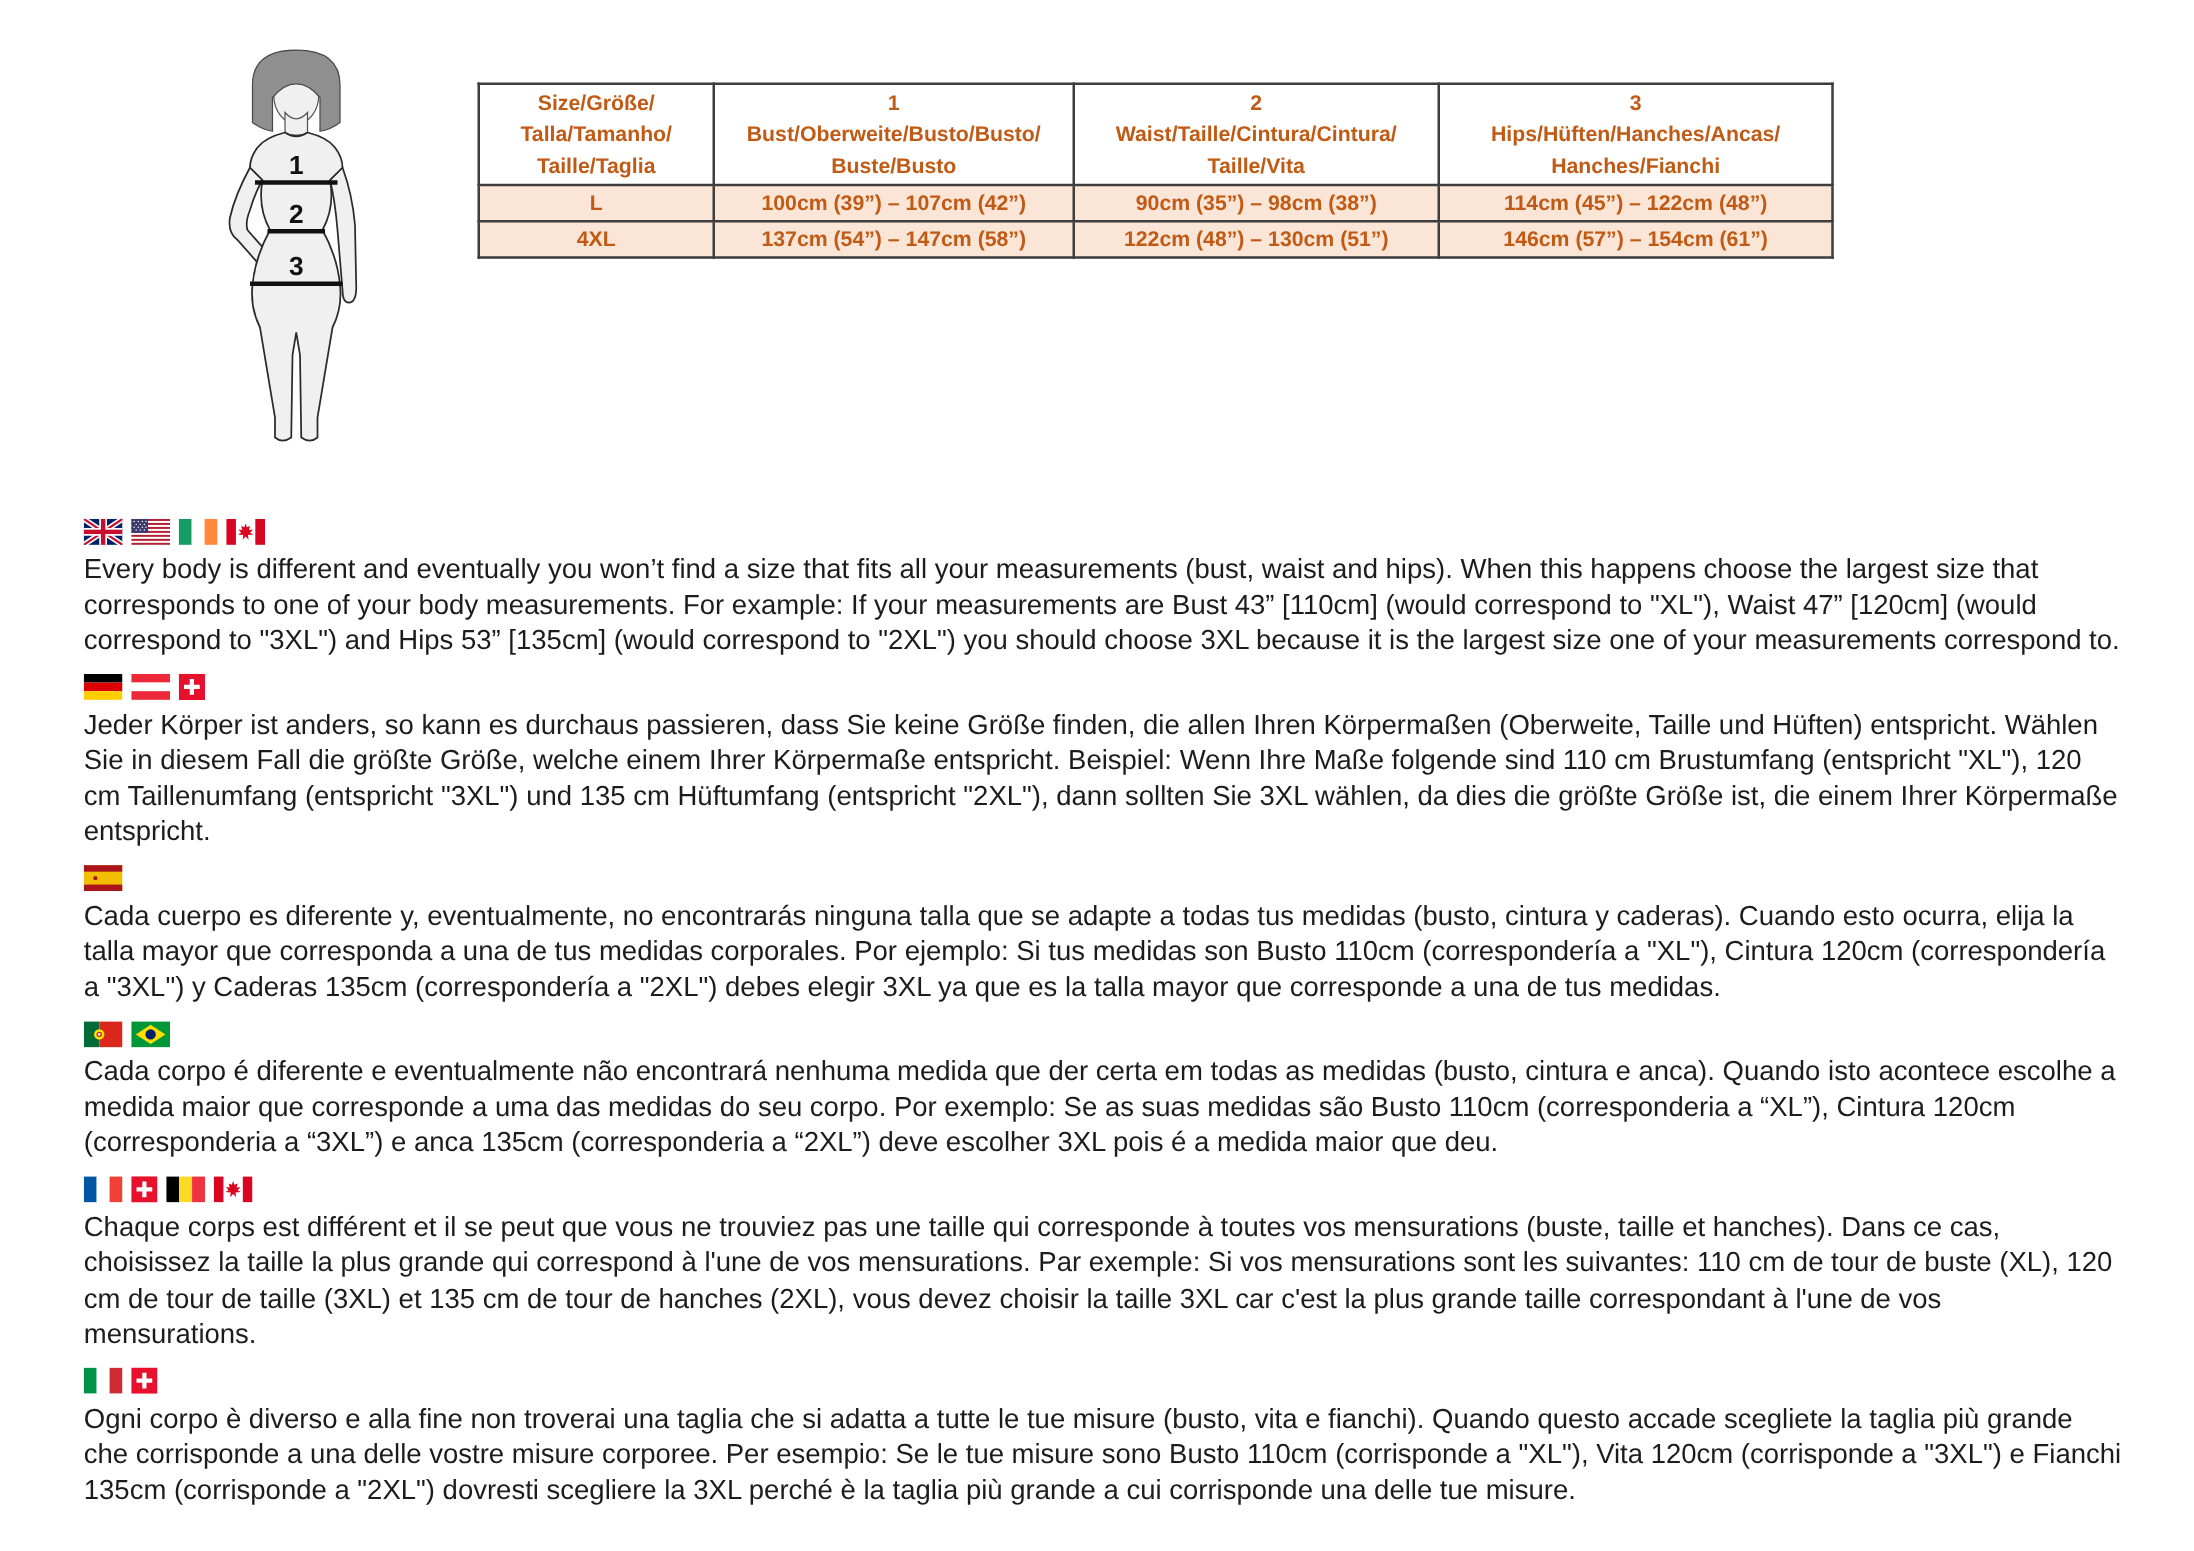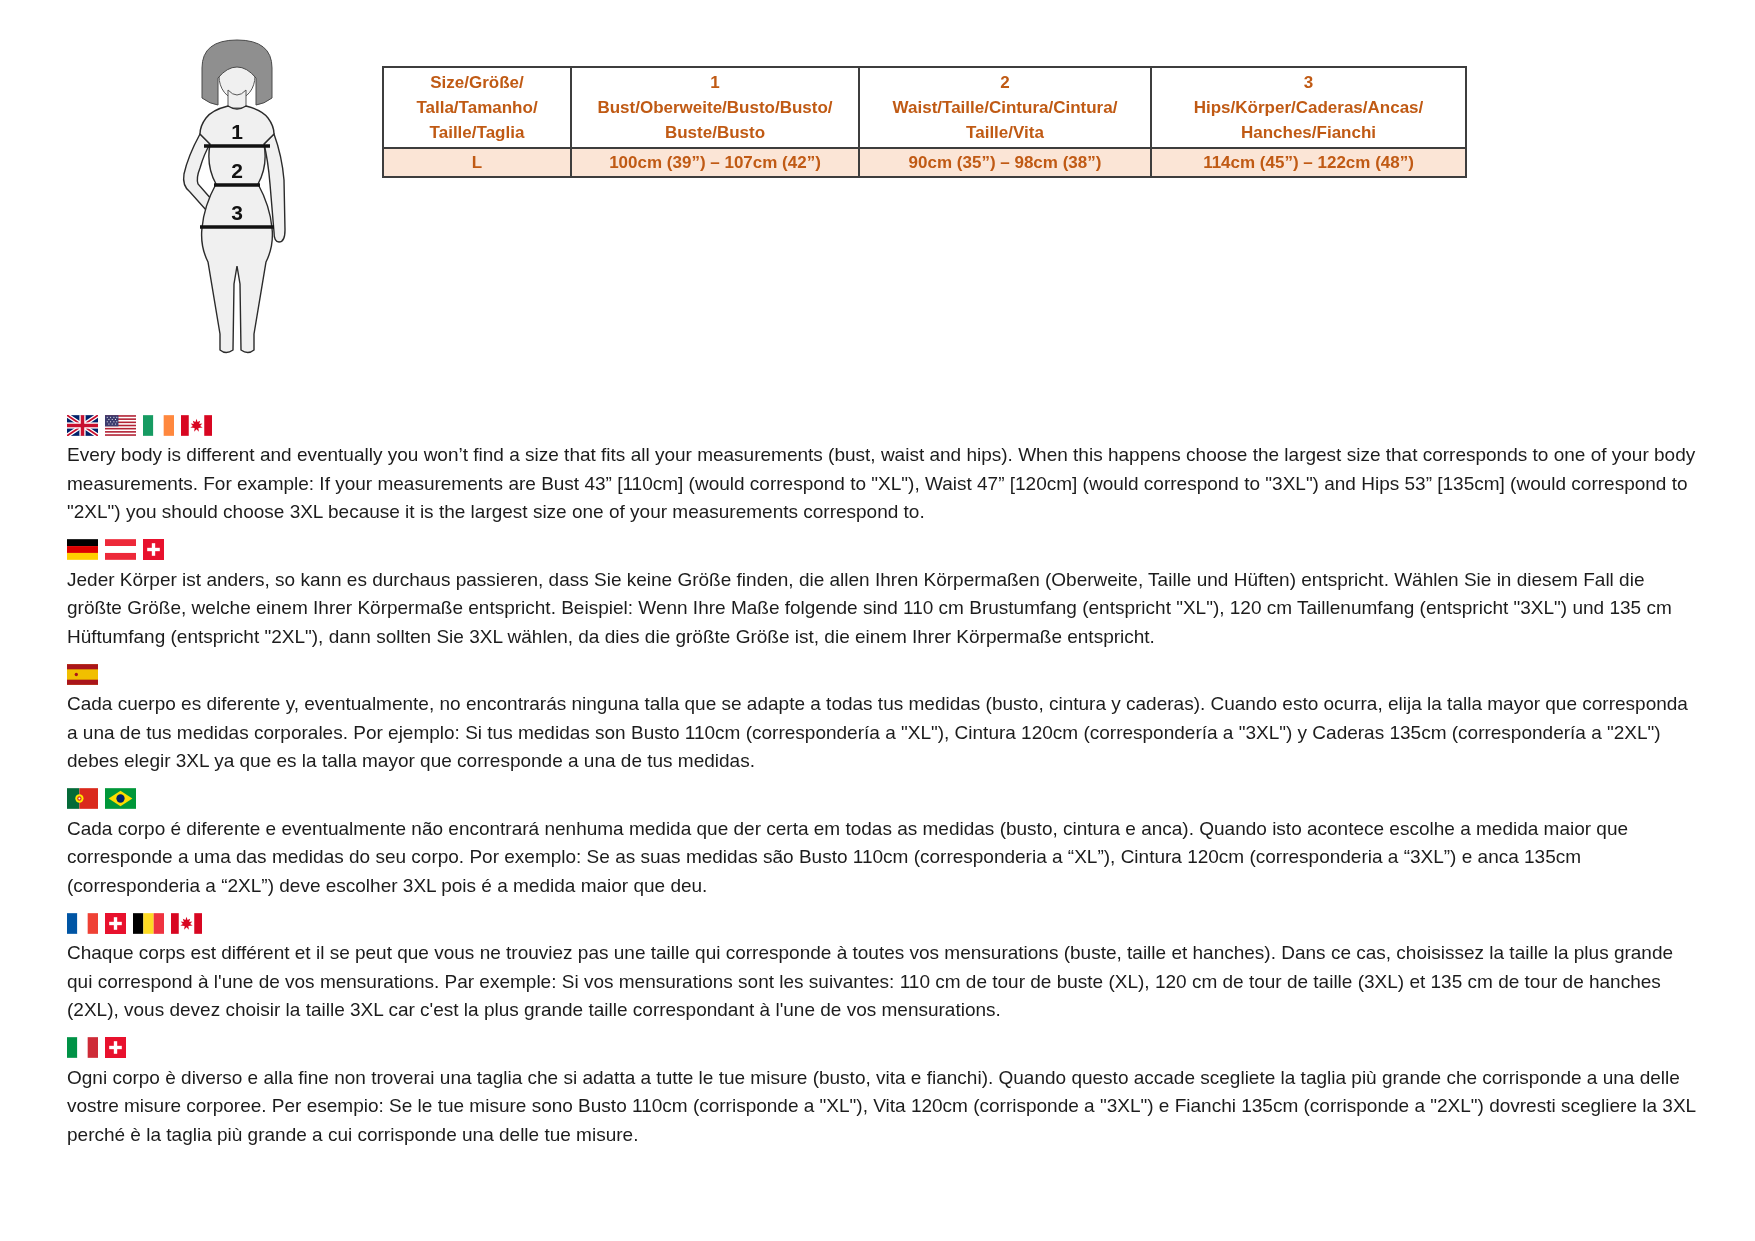--- a/index.html
+++ b/index.html
@@ -49,21 +49,21 @@
   .sections{
     padding:46px 58px 0 67px;
     width:1755px;
   }
   .lang-section{ margin-bottom:12px; }
   .flag-row{ height:22px; margin-bottom:5px; display:flex; align-items:center; gap:7px; }
   .flag{ display:inline-block; width:31px; height:21px; line-height:0; }
   .flag.square{ width:21px; }
   .flag svg{ width:100%; height:100%; display:block; }
   .lang-text{
-    font-size:19px; line-height:28.5px; color:#1c1c1c;
+    font-size:22px; line-height:28.5px; color:#1c1c1c;
     max-width:1630px;
   }
 </style>
 </head>
 <body>
 
 <div class="header-area">
 
   <svg class="figure" width="190" height="330" viewBox="0 0 190 330" xmlns="http://www.w3.org/2000/svg">
 
@@ -109,31 +109,37 @@
           <span class="hline">Bust/Oberweite/Busto/Busto/</span>
           <span class="hline">Buste/Busto</span>
         </th>
         <th>
           <span class="hline">2</span>
           <span class="hline">Waist/Taille/Cintura/Cintura/</span>
           <span class="hline">Taille/Vita</span>
         </th>
         <th>
           <span class="hline">3</span>
-          <span class="hline">Hips/Körper/Caderas/Ancas/</span>
+          <span class="hline">Hips/Hüften/Hanches/Ancas/</span>
           <span class="hline">Hanches/Fianchi</span>
         </th>
       </tr>
     </thead>
     <tbody id="size-table-body">
         <tr class="shaded">
           <td class="size-col">L</td>
           <td>100cm (39”) – 107cm (42”)</td>
           <td>90cm (35”) – 98cm (38”)</td>
           <td>114cm (45”) – 122cm (48”)</td>
+        </tr>
+        <tr class="shaded">
+          <td class="size-col">4XL</td>
+          <td>137cm (54”) – 147cm (58”)</td>
+          <td>122cm (48”) – 130cm (51”)</td>
+          <td>146cm (57”) – 154cm (61”)</td>
         </tr>
       </tbody>
   </table>
 </div>
 
 <div class="sections" id="sections">
     <div class="lang-section">
       <div class="flag-row">
         <span class="flag">
           <svg viewBox="0 0 30 20">

